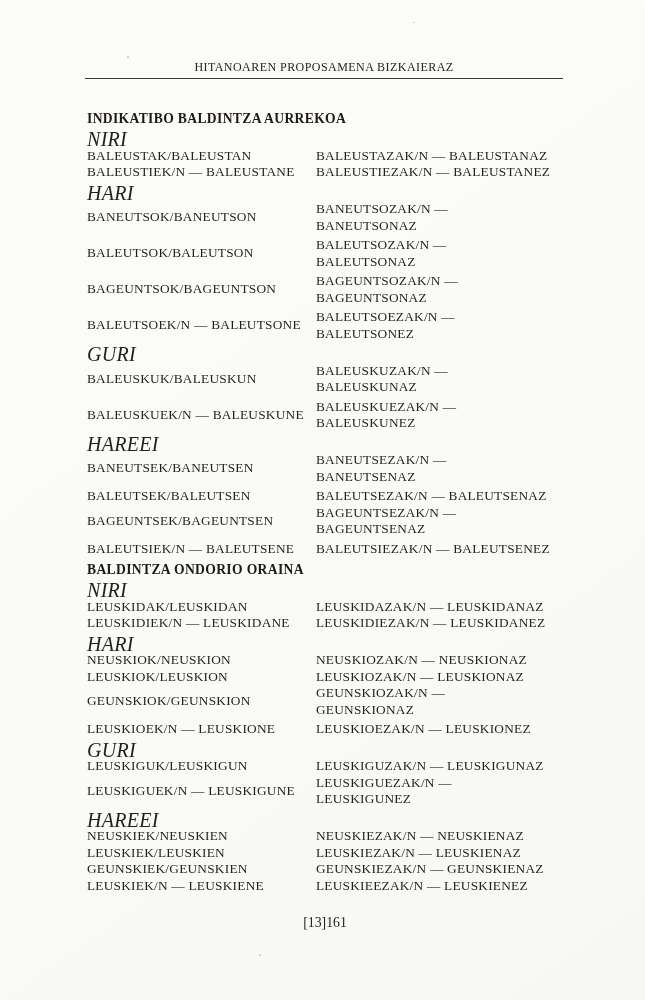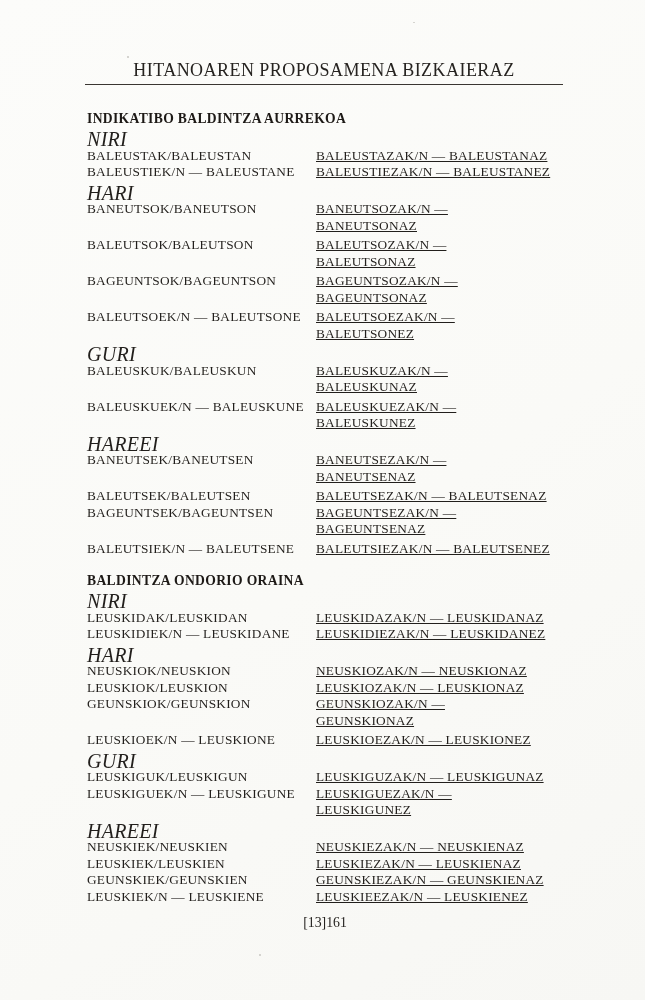--- a/index.html
+++ b/index.html
@@ -15,37 +15,37 @@
     color: #221f1c;
     overflow: hidden;
   }
   
   .running-head {
     position: absolute;
     left: 85px; top: 60px; width: 478px;
     text-align: center;
   }
   .rh-title {
-    font-size: 18px;
+    font-size: 12px;
     letter-spacing: 0.45px;
     color: #262320;
     white-space: nowrap;
   }
   .rh-rule {
     margin-top: 3px;
     border-top: 1.6px solid #3a3632;
     height: 0;
   }
   
   .page-body {
     position: absolute;
     left: 87px; top: 110px; width: 478px;
   }
   .section { margin: 0; }
-  .section + .section { margin-top: 15px; }
+  .section + .section { margin-top: 4px; }
   .section-heading {
     font-weight: bold;
     font-size: 13.6px;
     letter-spacing: 0.35px;
     line-height: 17px;
     margin: 0 0 4px 0;
     color: #1d1916;
     white-space: nowrap;
   }
   .group-label {
@@ -55,28 +55,28 @@
     margin-top: 4px;
     letter-spacing: 0.3px;
   }
   .row {
     display: flex;
     align-items: flex-start;
     font-size: 13.3px;
     line-height: 16.5px;
     letter-spacing: 0.25px;
   }
-  .row.wrapped { margin-bottom: 3px; }
+  .row.wrapped { margin-bottom: 3px; align-items: center; }
   .cell-left {
     flex: none;
     width: 229px;
     white-space: nowrap;
   }
   .cell-right { flex: 1; min-width: 0; }
-  .cell-right .rline { white-space: nowrap; text-decoration: underline; }
+  .cell-right .rline { white-space: nowrap; }
   
   .page-footer {
     position: absolute;
     left: 87px; top: 915px; width: 476px;
     display: flex;
     justify-content: center;
     font-size: 13.8px;
     color: #262320;
   }
   

